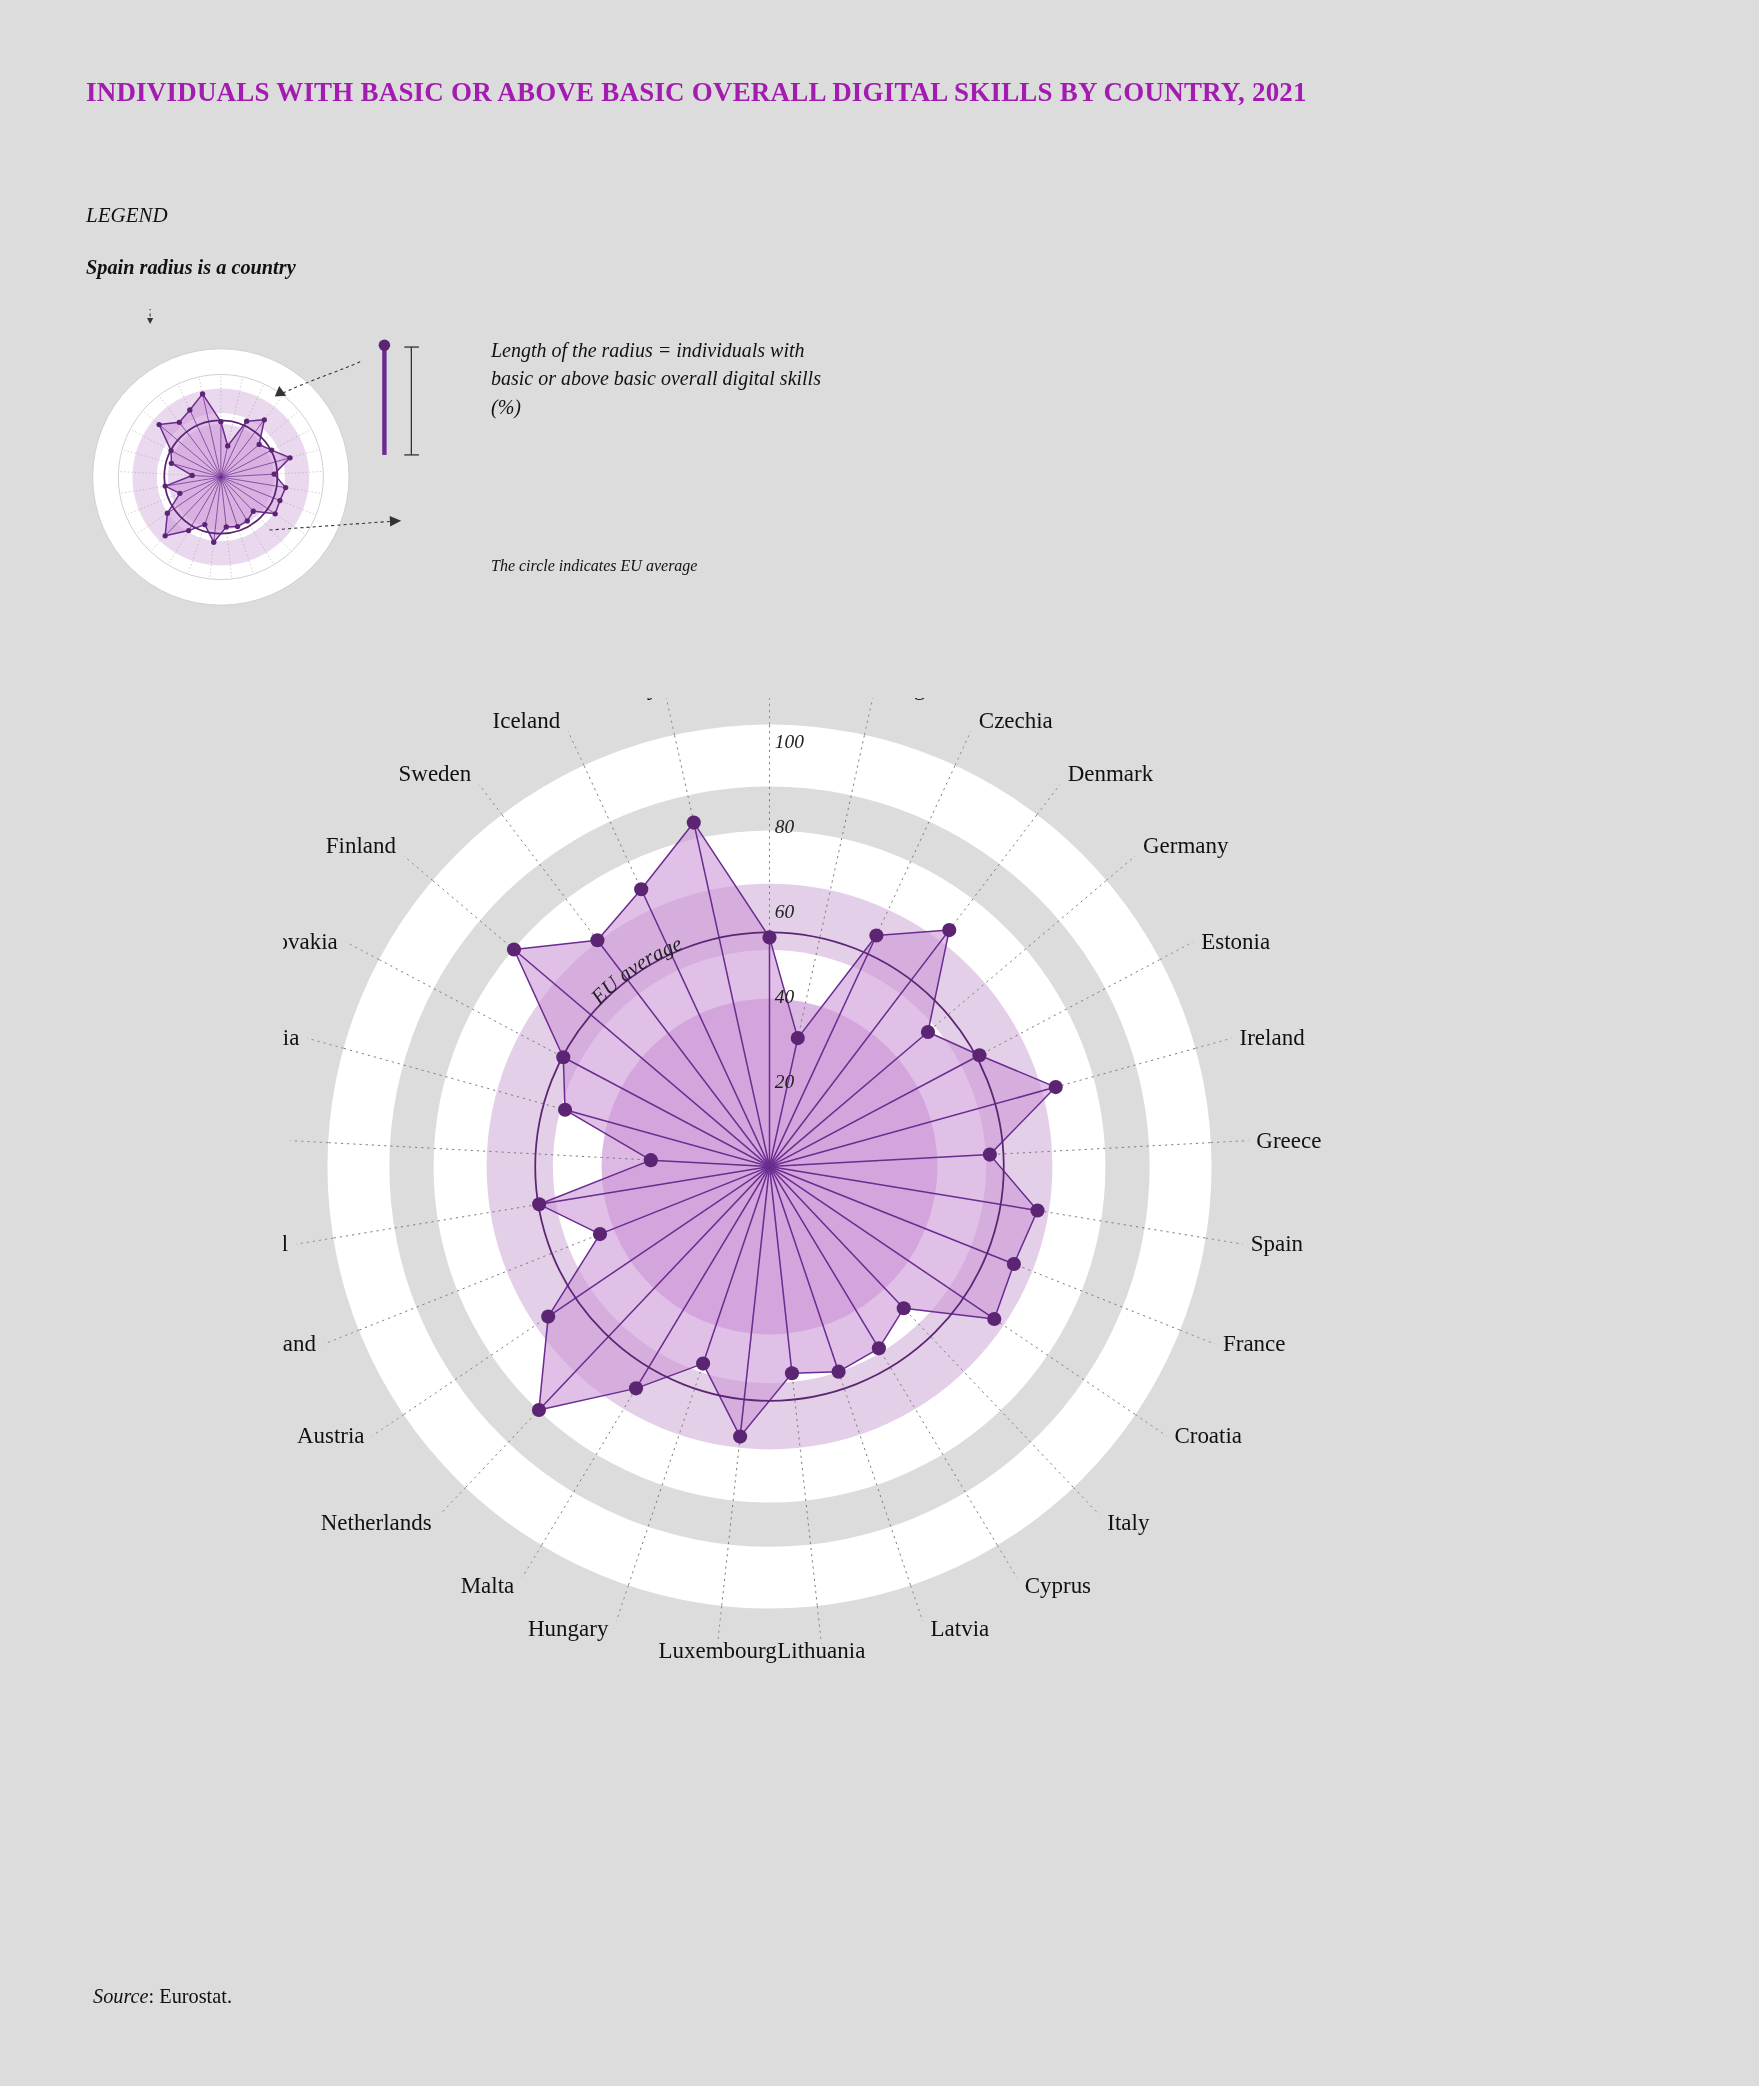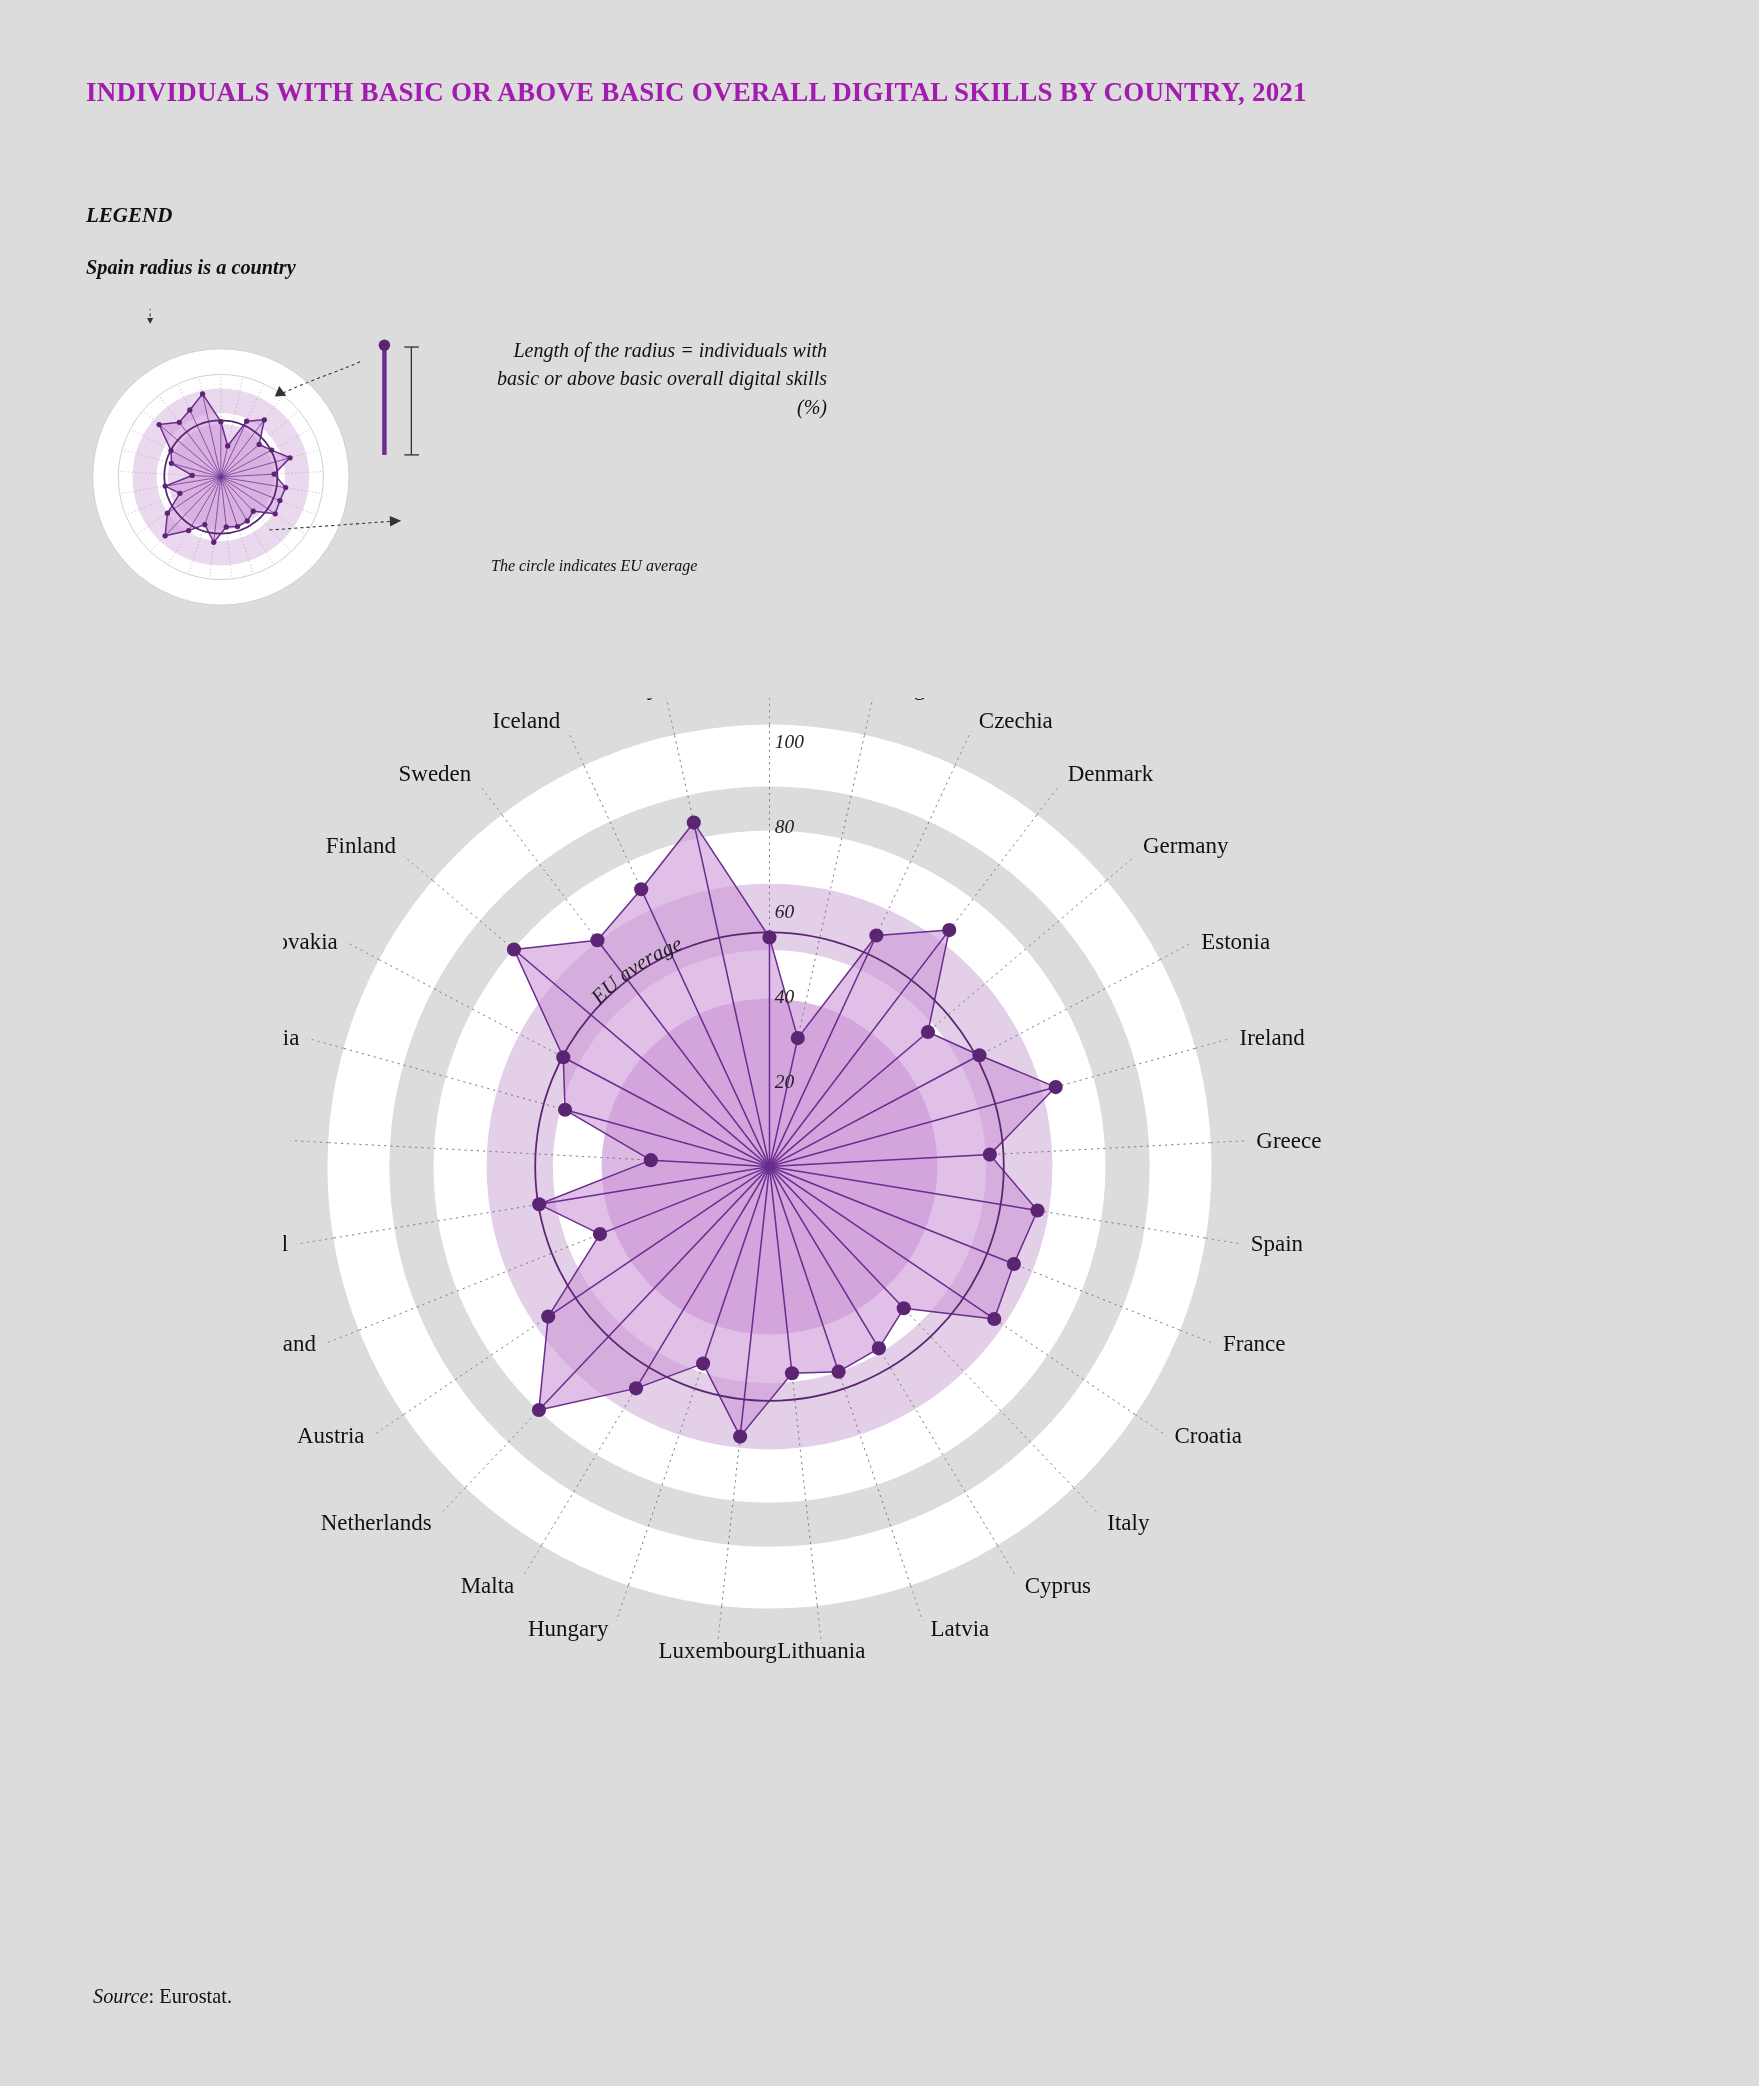--- a/index.html
+++ b/index.html
@@ -24,21 +24,21 @@
     font-weight: bold;
     font-size: 27px;
     line-height: 1.28;
     letter-spacing: 0.2px;
     color: #a21caf;
   }
   .legend-heading {
     position: absolute;
     left: 86px;
     top: 203px;
-    font-weight: bold;
+    font-weight: normal;
     font-style: italic;
     font-size: 21px;
     color: #111;
   }
   .legend-sub {
     position: absolute;
     left: 86px;
     top: 256px;
     font-weight: bold;
     font-style: italic;
@@ -47,21 +47,20 @@
   }
   .legend-note-1 {
     position: absolute;
     left: 491px;
     top: 336px;
     width: 336px;
     font-style: italic;
     font-size: 20px;
     line-height: 1.42;
     color: #111;
-    text-align: right;
   }
   .legend-note-2 {
     position: absolute;
     left: 491px;
     top: 555px;
     width: 336px;
     font-style: italic;
     font-size: 16px;
     line-height: 1.42;
     color: #111;

